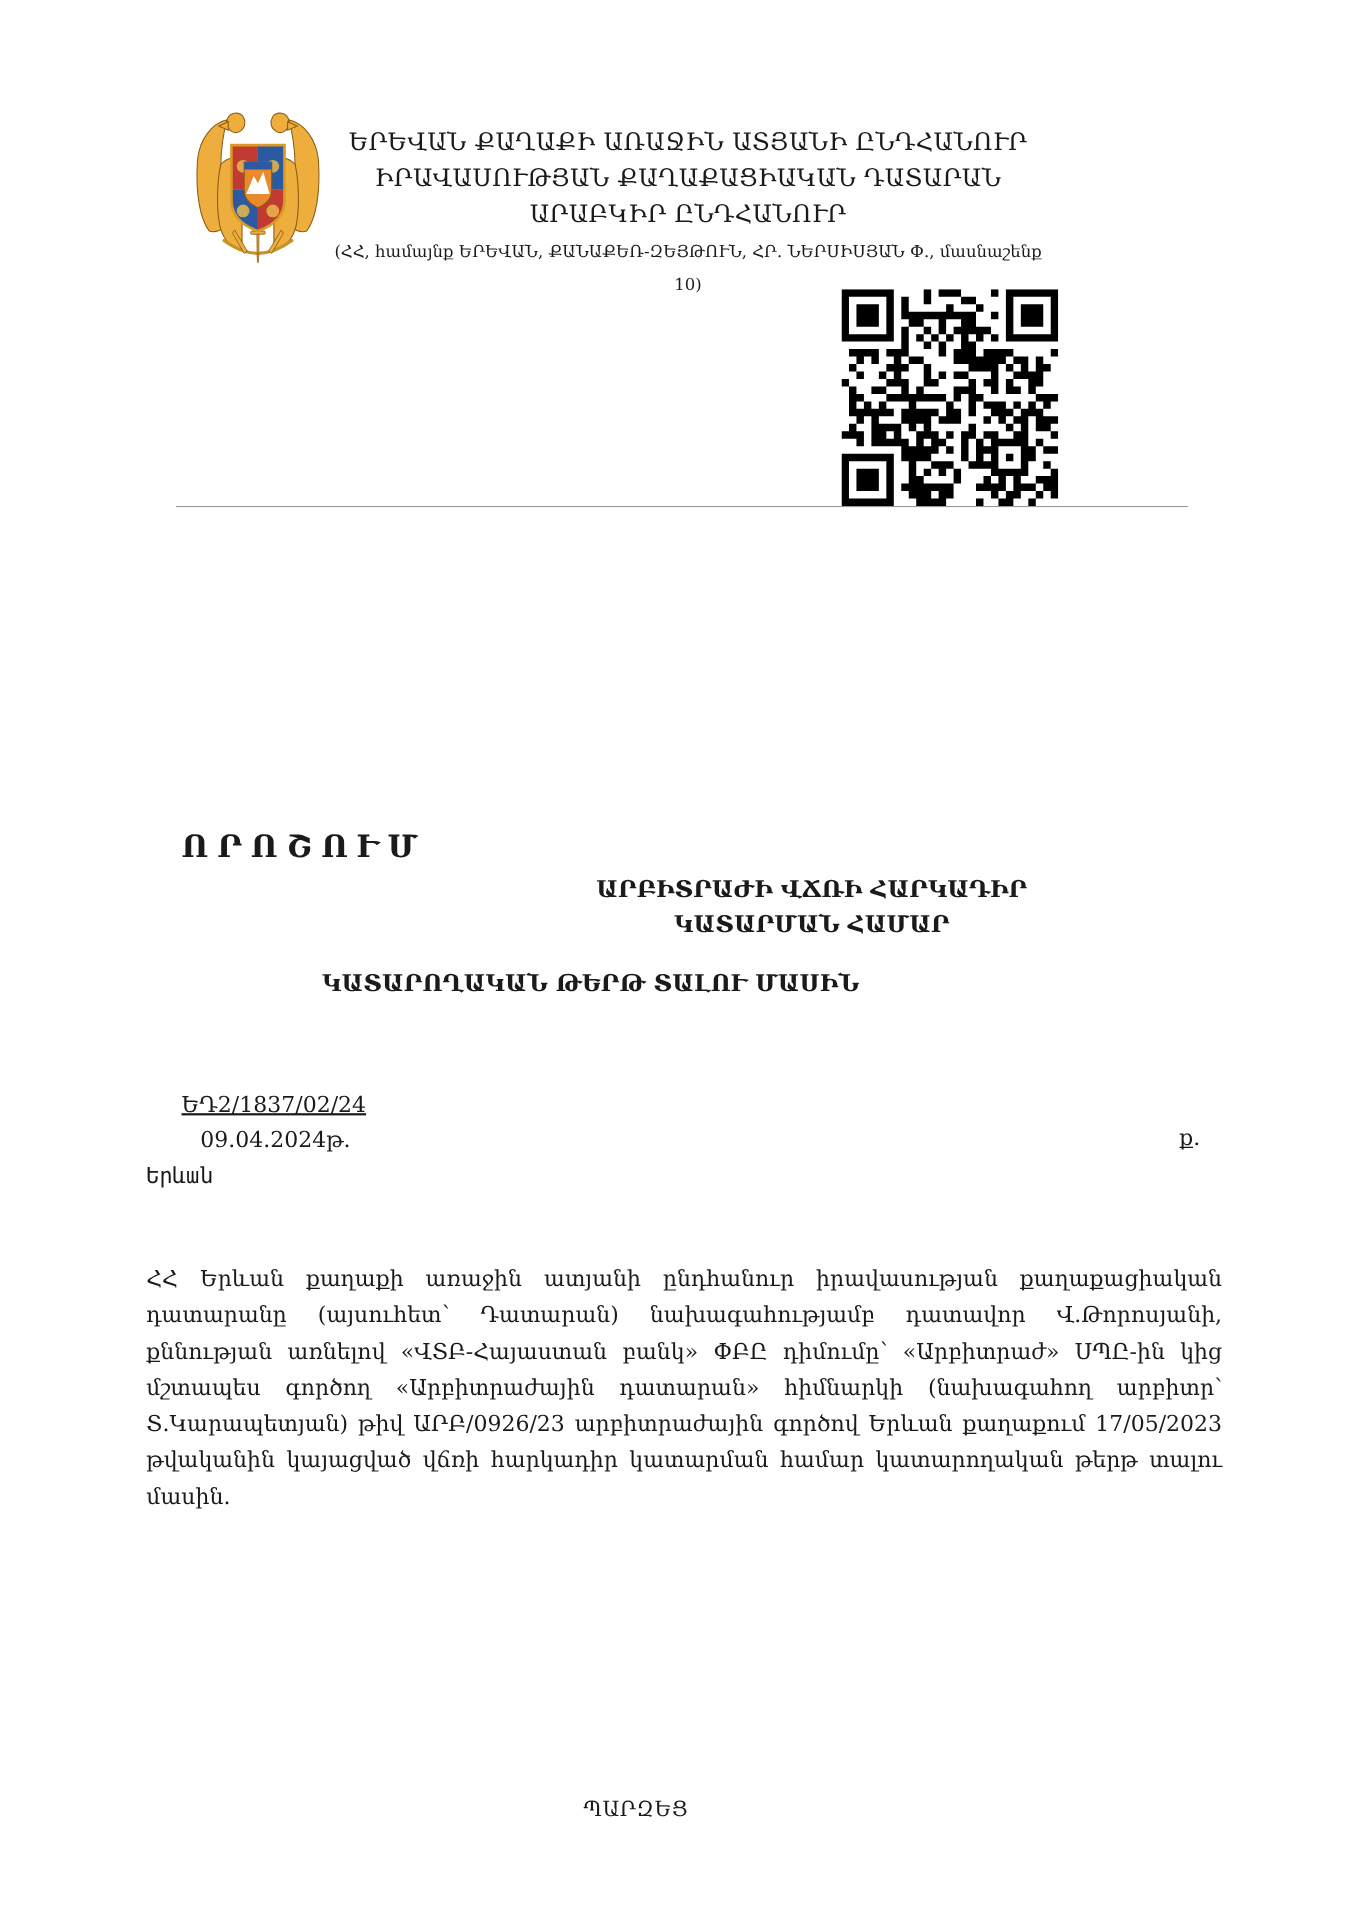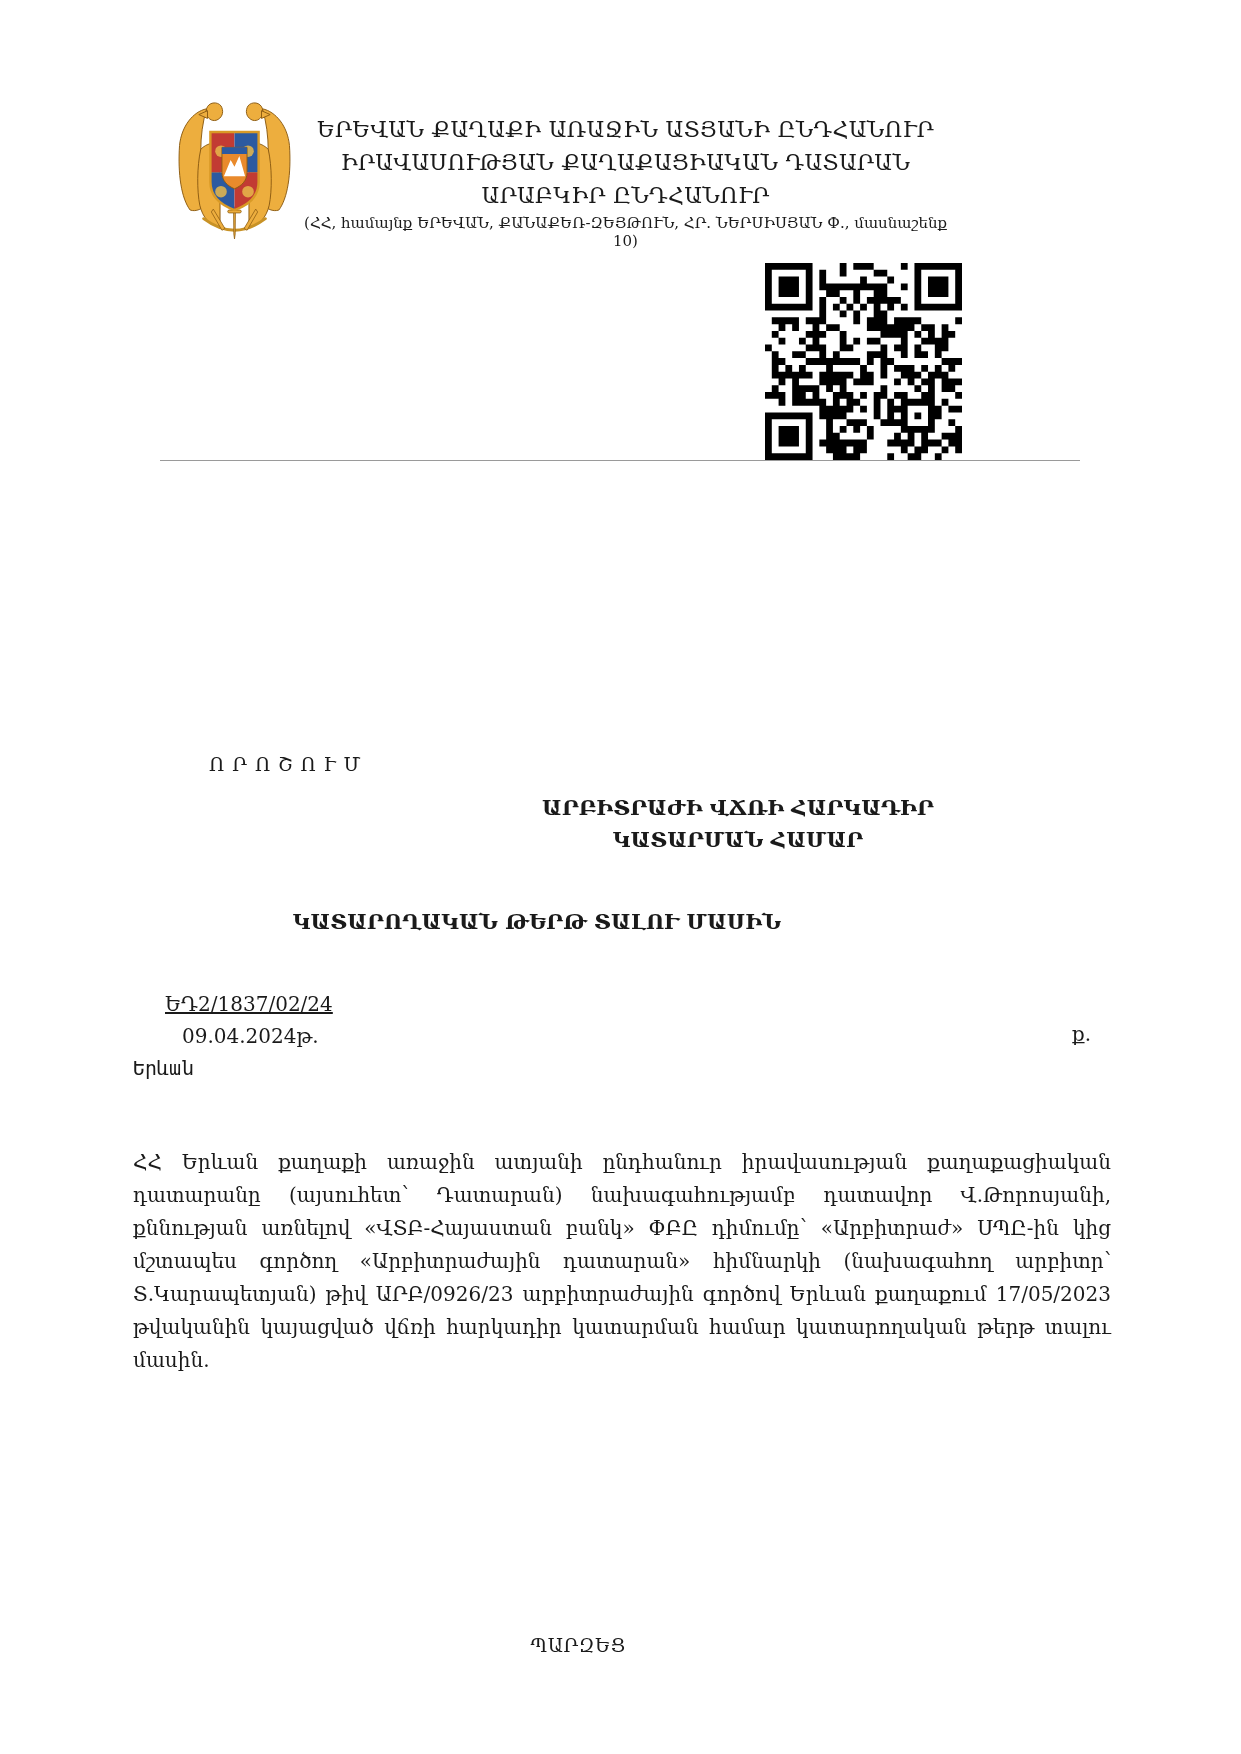--- a/index.html
+++ b/index.html
@@ -10,38 +10,38 @@
     color:#1a1a1a;
   }
   .page { position:absolute; inset:0; background:#ffffff; overflow:hidden; }
 
   .emblem { position:absolute; left:167px; top:99px; width:135px; height:143px; }
 
   .court-title {
     position:absolute; left:298px; top:101px; width:655px;
     text-align:center; font-size:22px; line-height:33px; letter-spacing:0.3px;margin-top:12px;
   }
-  .court-title .address { font-size:15px; line-height:18px; letter-spacing:0; margin-top:2px; }
+  .court-title .address { font-size:15px; line-height:30px; letter-spacing:0; margin-top:2px; }
 
   .qr { position:absolute; left:765px; top:263px; width:197px; height:197px; }
   .qr svg { display:block; width:100%; height:100%; }
 
   .rule { position:absolute; left:160px; top:460px; width:920px; height:1px; background:#9a9a9a; border:none; }
 
   .decision-title {
     position:absolute; left:165px; top:753px;
-    font-size:19px; font-weight:normal; letter-spacing:8px;margin-left:44px;
+    font-size:28px; font-weight:bold; letter-spacing:8px;
   }
   .purpose {
     position:absolute; left:512px; top:792px; width:452px;
     text-align:center; font-size:21px; font-weight:bold; line-height:32px;
   }
   .subject {
     position:absolute; left:137px; top:881px; width:800px;
-    text-align:center; font-size:21px; font-weight:bold;margin-top:28px;
+    text-align:center; font-size:21px; font-weight:bold;
   }
 
   .case-number { position:absolute; left:165px; top:992px;  font-size:20px;text-decoration:underline; }
   .case-date   { position:absolute; left:182px; top:1024px; font-size:20px; }
   .city-abbr   { position:absolute; left:1072px; top:1022px; font-size:20px; }
   .city        { position:absolute; left:133px; top:1056px; font-size:20px;font-family:Liberation Mono, monospace; }
 
   .body-par {
     position:absolute; left:133px; top:1146px; width:978px;
     font-size:20px; line-height:33px; text-align:justify; text-align-last:left;

